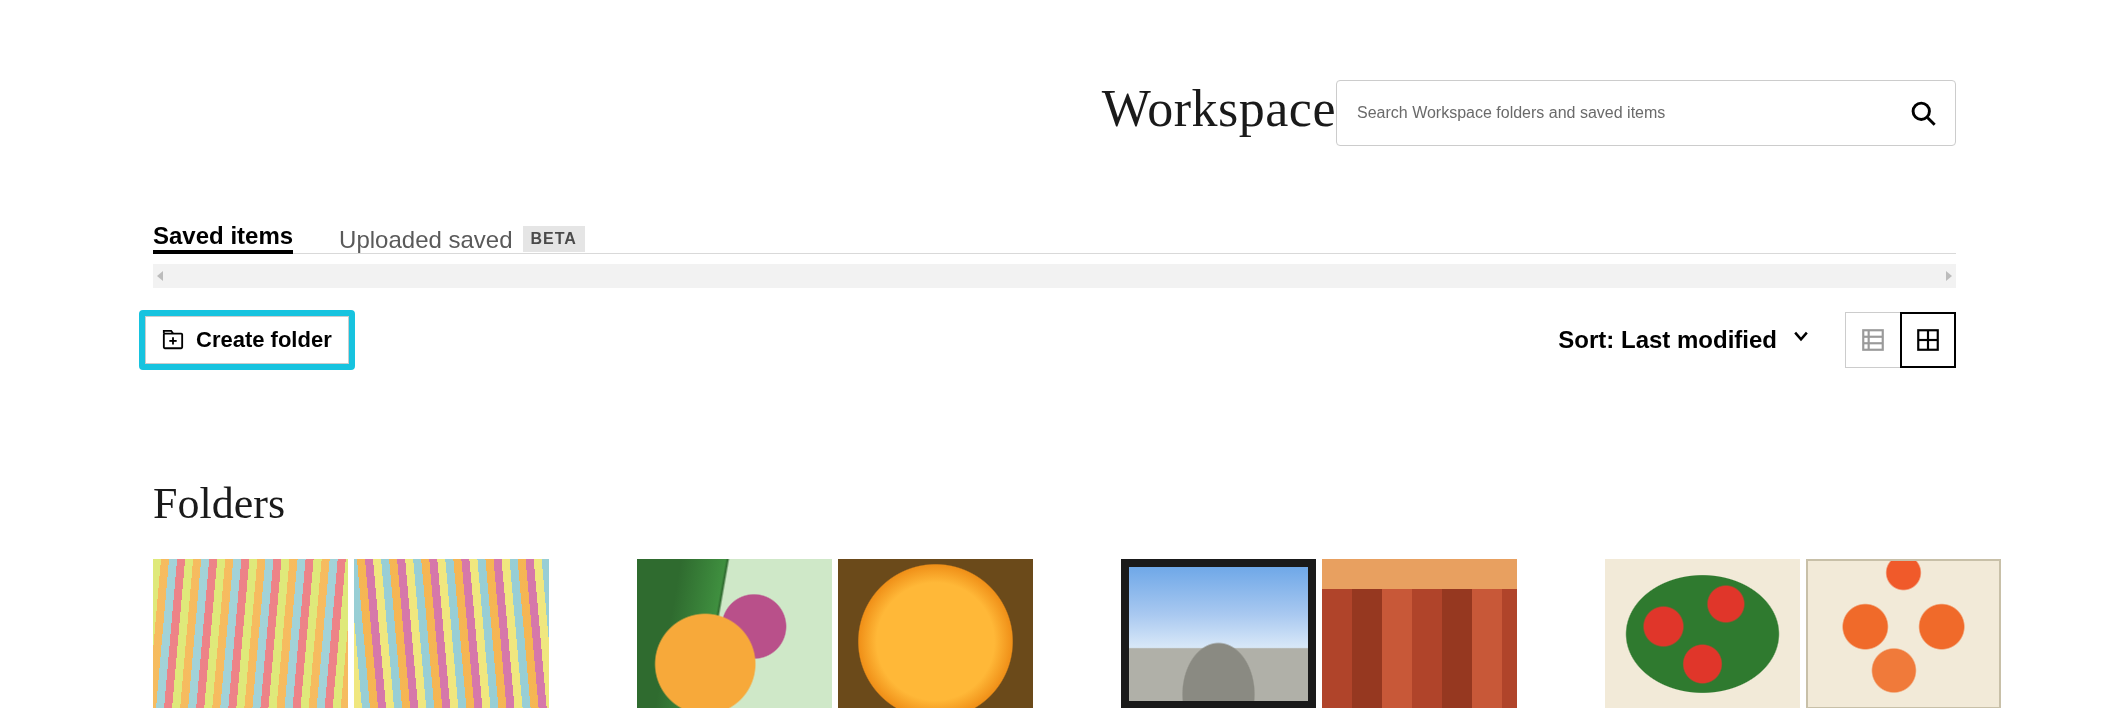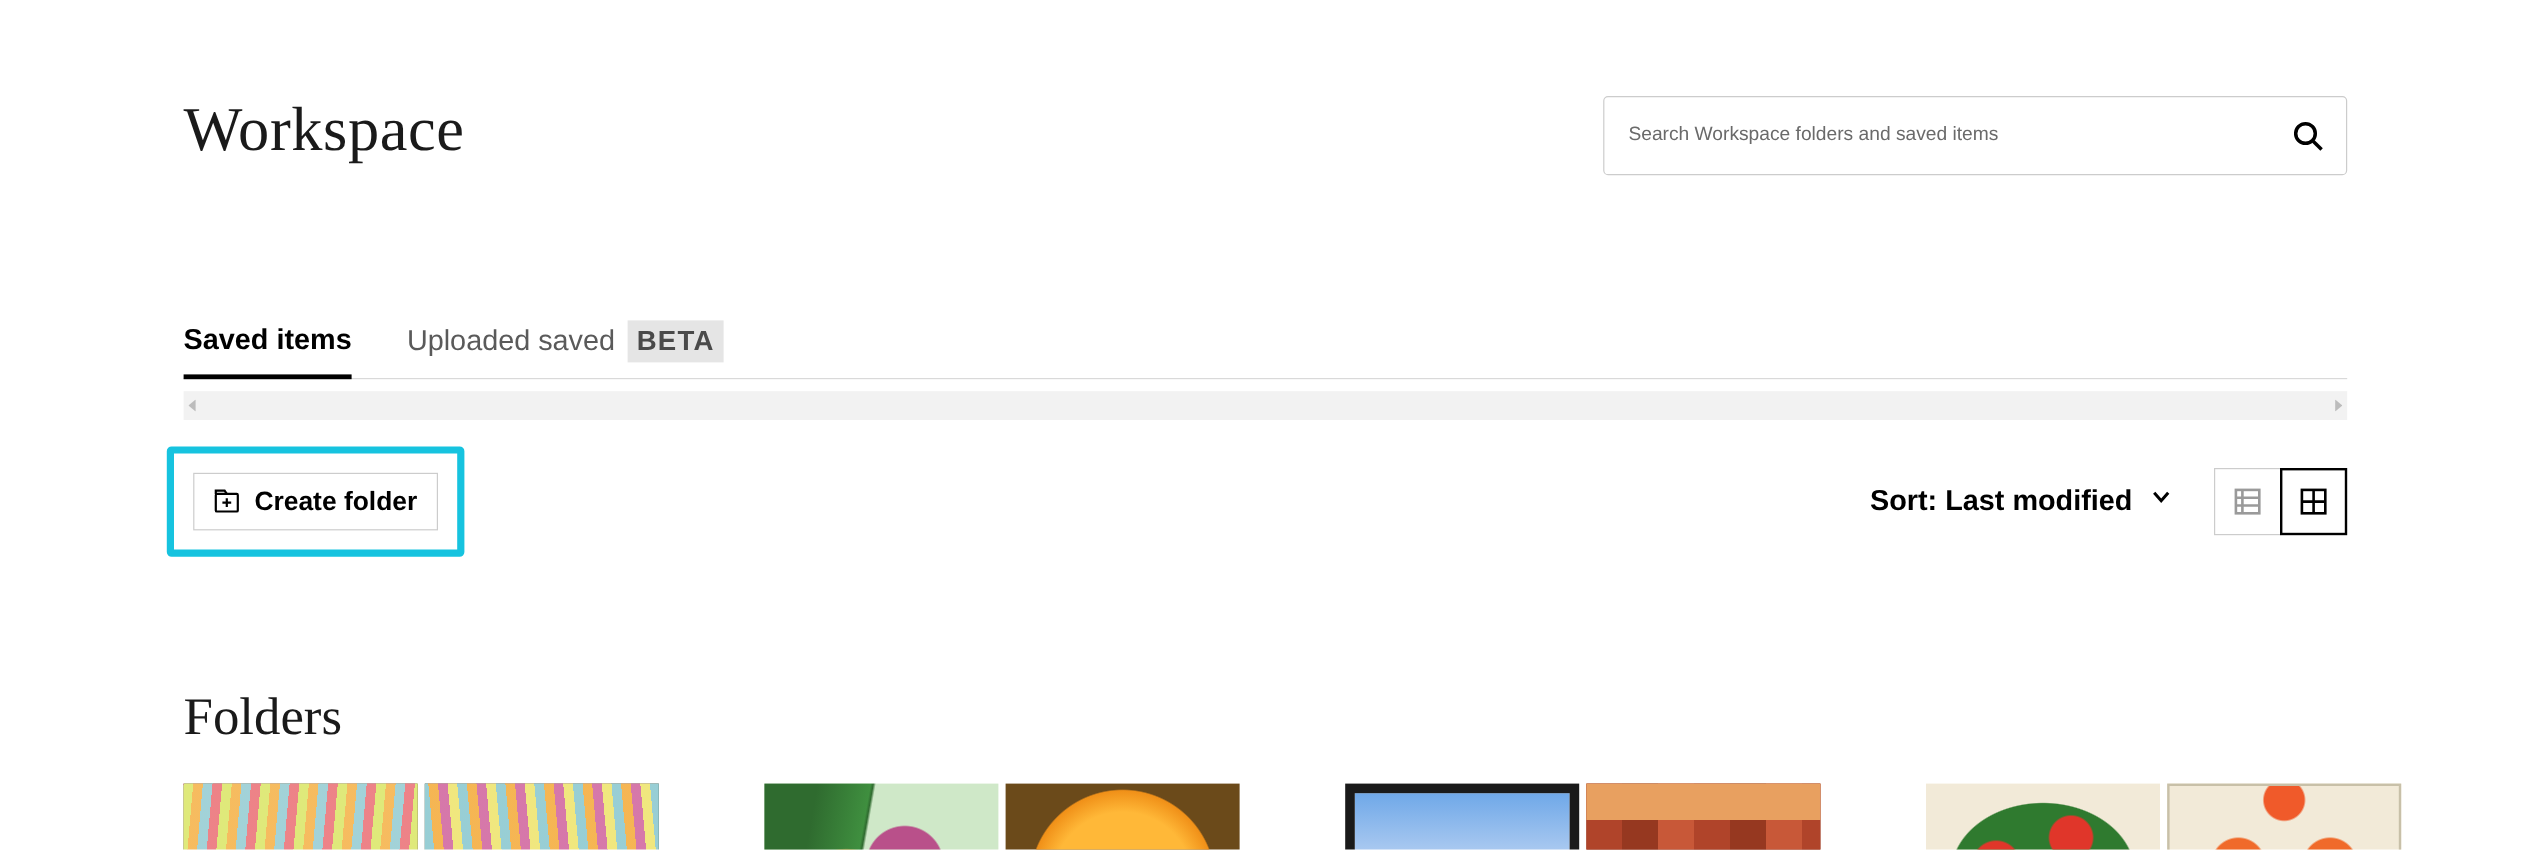--- a/index.html
+++ b/index.html
@@ -14,21 +14,21 @@
   html,body{margin:0;padding:0;background:#fff;color:var(--text);font-family:Arial,Helvetica,sans-serif;}
   .page{width:2112px;height:708px;position:relative;overflow:hidden;}
   .content{
     position:absolute;
     left:153px; 
     right:156px; 
     top:0;
   }
 
   
-  .header-row{display:flex;align-items:flex-start;justify-content:space-between;margin-top:80px;}
+  .header-row{display:flex;align-items:flex-start;justify-content:flex-end;margin-top:80px;}
   .page-title{
     font-family:Georgia,"Times New Roman",serif;
     font-size:52px;
     font-weight:400;
     letter-spacing:.5px;
     line-height:1.1;
     margin:0;
   }
   .search-wrap{
     display:flex;align-items:center;
@@ -49,37 +49,35 @@
   .search-icon-slot{flex:0 0 auto;margin-left:10px;}
 
   
   .tabs{
     display:flex;align-items:flex-end;
     gap:46px;
     margin-top:76px;
     border-bottom:1px solid #d9d9d9;
   }
   .tab{
-    display:flex;align-items:center;gap:10px;
-    padding-bottom:14px;
+    display:flex;align-items:flex-start;gap:10px;
     font-size:24px;
     color:var(--muted);
     cursor:pointer;
     margin-bottom:-1px;
-    margin-top:45px;
   }
   .tab.active{
     color:#000;
     font-weight:700;
     border-bottom:4px solid #000;
   }
   .badge{
     background:#e5e5e5;
     color:#4a4a4a;
-    font-size:23px;
+    font-size:16px;
     font-weight:700;
     letter-spacing:1px;
     padding:4px 8px;
   }
 
   
   .hscroll-strip{
     height:24px;
     background:var(--scrollbar-bg);
     margin-top:10px;
@@ -90,21 +88,21 @@
   .hscroll-arrow{opacity:.5;}
 
   
   .toolbar{
     display:flex;align-items:center;justify-content:space-between;
     margin-top:22px;
   }
   .create-btn-wrap{
     border:6px solid #16c3df;
     border-radius:4px;
-    padding:16px;
+    padding:0;
     margin-left:-14px; 
   }
   .create-btn{
     display:flex;align-items:center;gap:12px;
     border:1px solid var(--border);
     background:#fff;
     padding:10px 16px;
     font-size:22px;font-weight:700;
     cursor:pointer;
   }

